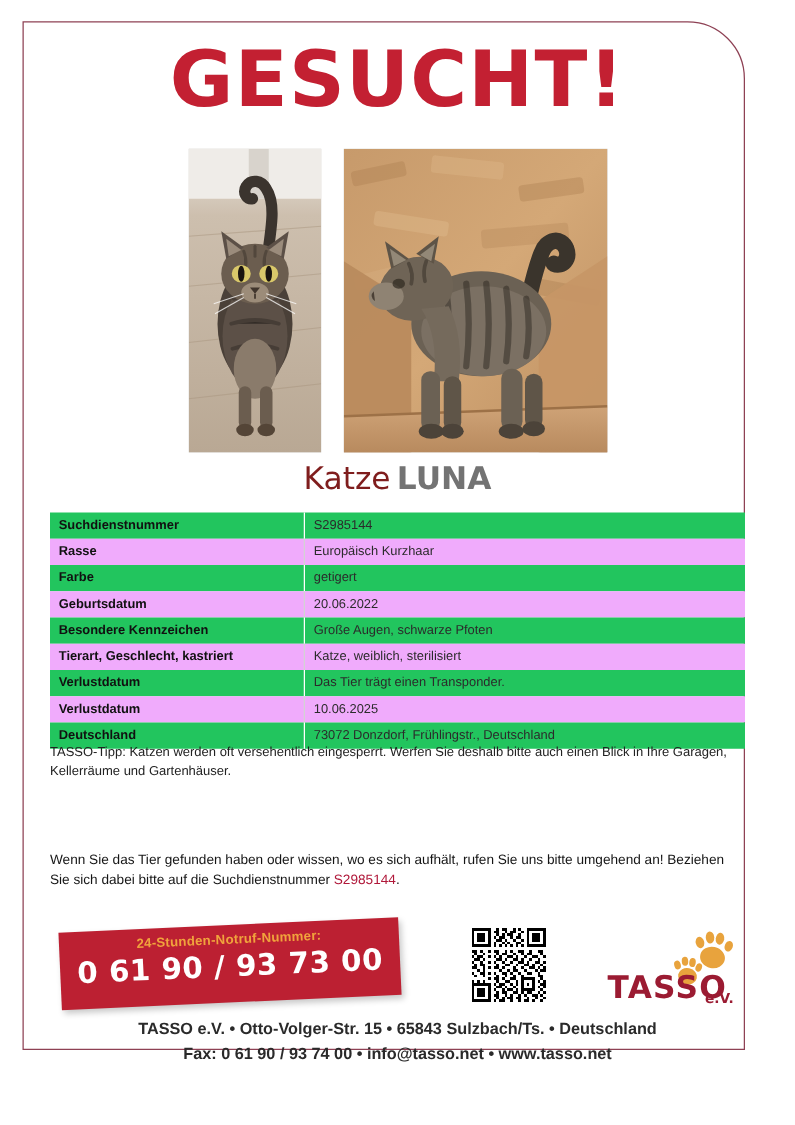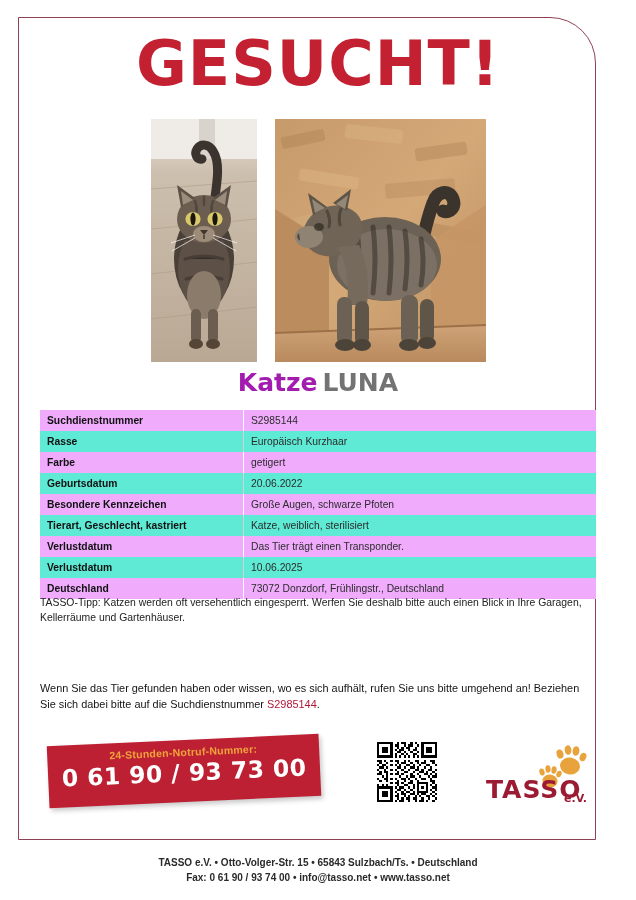--- a/index.html
+++ b/index.html
@@ -76,41 +76,41 @@
   #petname {
     position: absolute;
     left: 0;
     top: 369px;
     width: 636px;
     text-align: center;
     font-size: 25px;
     line-height: 1.1;
     font-family: "DejaVu Sans", sans-serif;
   }
-  #petname .species { color: #a21caf; font-weight: bold; }
+  #petname .species { color: #7f1d1d; font-weight: normal; }
   #petname .name { color: #737373; font-weight: bold; margin-left: 5px; }
 
   
   #details {
     position: absolute;
     left: 40px;
     top: 410px;
     width: 556px;
     border-collapse: collapse;
     font-size: 10.3px;
     table-layout: fixed;
   }
   #details td {
     padding: 4.6px 0 4.6px 7px;
     vertical-align: middle;
     border: none;
     line-height: 1.15;
   }
-  #details tr.odd td { background: #f0abfc; }
-  #details tr.even td { background: #5eead4; margin-top: 26px; }
+  #details tr.odd td { background: #22c55e; }
+  #details tr.even td { background: #f0abfc; margin-top: 26px; }
   #details td.k {
     width: 196px;
     font-weight: bold;
     color: #111111;
     border-right: 1.4px solid #ffffff;
   }
   #details tr.even td.k { border-right: 1.4px solid #d3d3d3; }
   #details td.v { color: #2b2b2b; }
 
   
@@ -183,24 +183,24 @@
     top: 738px;
     width: 112px;
     height: 72px;
   }
   #logo svg { display: block; width: 100%; height: 100%; }
 
   
   #footer {
     position: absolute;
     left: 0;
-    top: 855px;
+    top: 813px;
     width: 636px;
     text-align: center;
-    font-size: 10px;
+    font-size: 13px;
     font-weight: bold;
     line-height: 1.5;
     color: #2a2a2a;
   }
 </style>
 </head>
 <body>
 
 <div id="poster">
 

